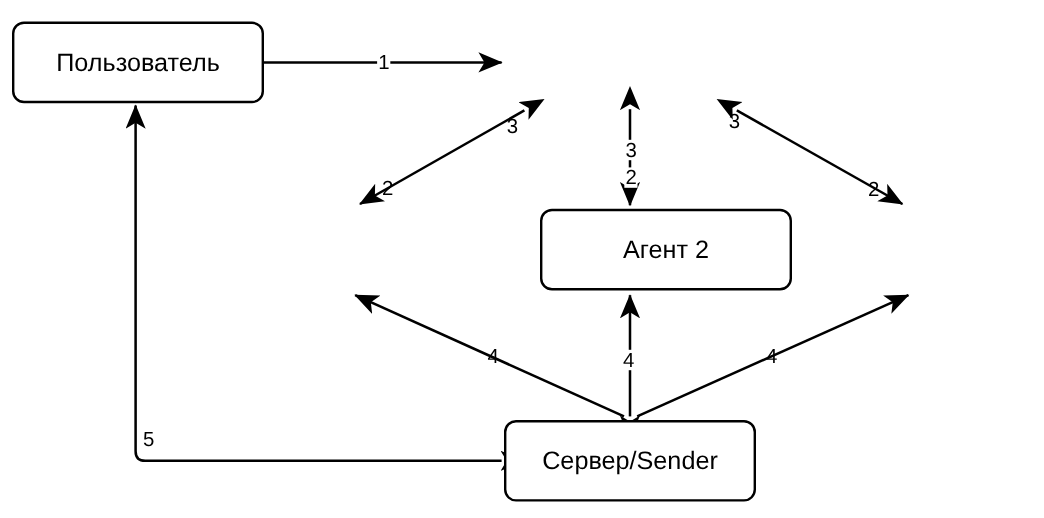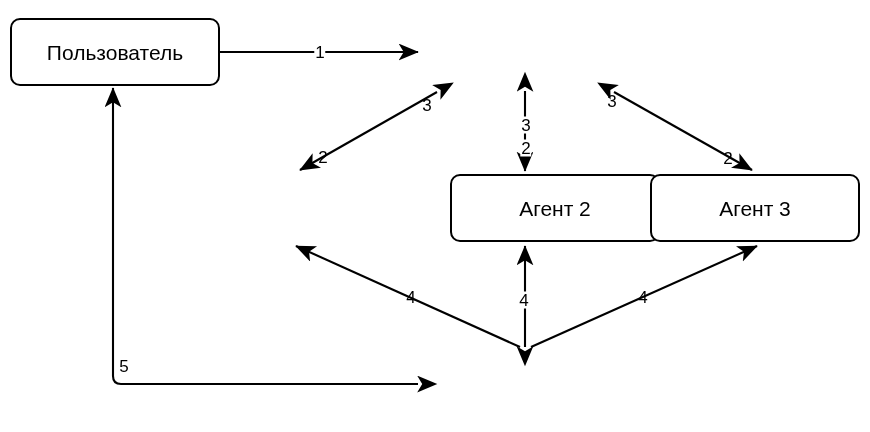--- a/index.html
+++ b/index.html
@@ -98,24 +98,24 @@
   <div class="node" style="left:10px; top:18px; width:210px; height:68px;">
     <span class="node-label">Пользователь</span>
   </div>
 
 
 
   <div class="node" style="left:420px; top:174px; width:210px; height:68px;margin-left:30px;">
     <span class="node-label">Агент 2</span>
   </div>
 
-  <div class="node" style="left:650px; top:174px; width:210px; height:68px;">
-    <span class="node-label">Агент 3</span>
+
+  <div class="node" style="left:420px; top:350px; width:210px; height:68px;">
+    <span class="node-label">Сервер/Sender</span>
   </div>
-
 
   <span class="edge-label" style="left:320px; top:52px;">1</span>
 
   <span class="edge-label no-bg" style="left:427px; top:105px;">3</span>
 
   <span class="edge-label no-bg" style="left:323px; top:157px;">2</span>
 
   <span class="edge-label" style="left:526px; top:125px;">3</span>
 
   <span class="edge-label" style="left:526px; top:148px;">2</span>

